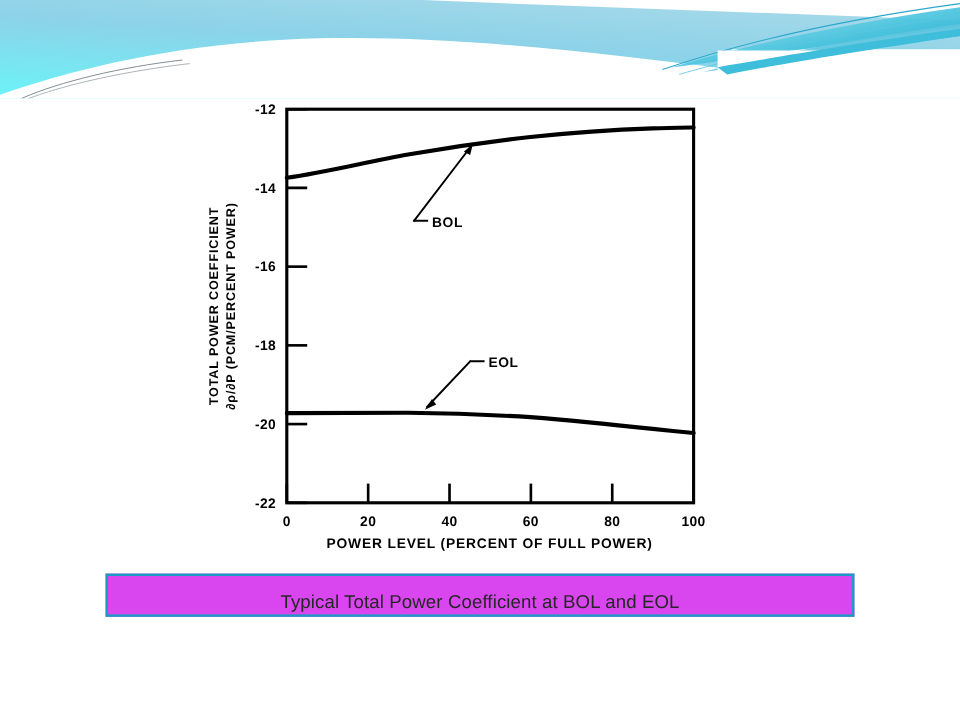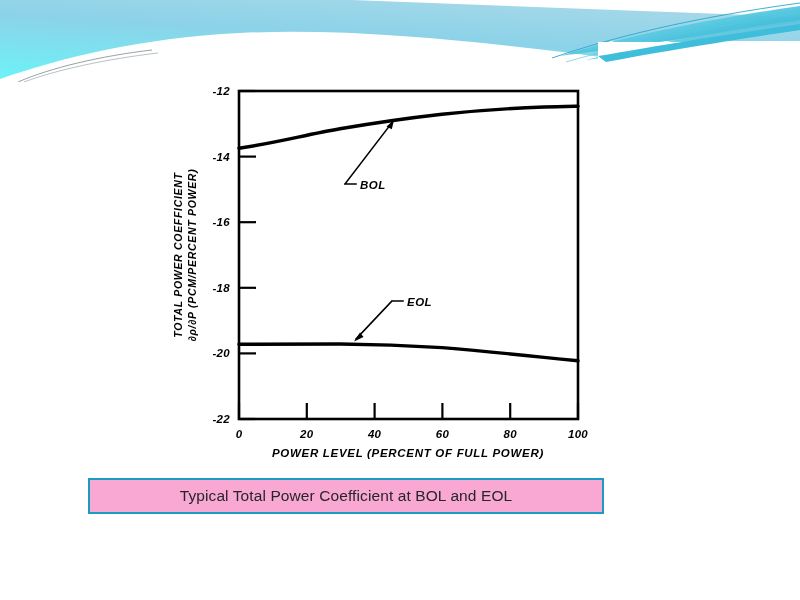--- a/index.html
+++ b/index.html
@@ -27,21 +27,20 @@
     height: 82px;
     pointer-events: none;
   }
   
   #figure-area {
     position: absolute;
     left: 160px;
     top: 72px;
     width: 440px;
     height: 395px;
-    font-style: italic;
   }
   #chart-svg {
     display: block;
   }
   .tick-line {
     stroke: #000000;
     stroke-width: 2.2;
   }
   .curve {
     fill: none;
@@ -82,27 +81,27 @@
     font-size: 11.5px;
     font-weight: bold;
     fill: #000000;
     letter-spacing: 0.5px;
   }
   
   #caption-box {
     position: absolute;
     left: 88px;
     top: 478px;
-    width: 516px;
+    width: 624px;
     height: 36px;
     box-sizing: border-box;
     border: 2px solid #1B9BC4;
-    background: #f9a8d4;
+    background: #d946ef;
     display: flex;
-    align-items: center;
+    align-items: flex-end;
     justify-content: center;
   }
   #caption-text {
     font-family: "Liberation Sans", sans-serif;
     font-size: 15.5px;
     color: #262626;
     letter-spacing: 0.1px;
     white-space: nowrap;
   }
 </style>

